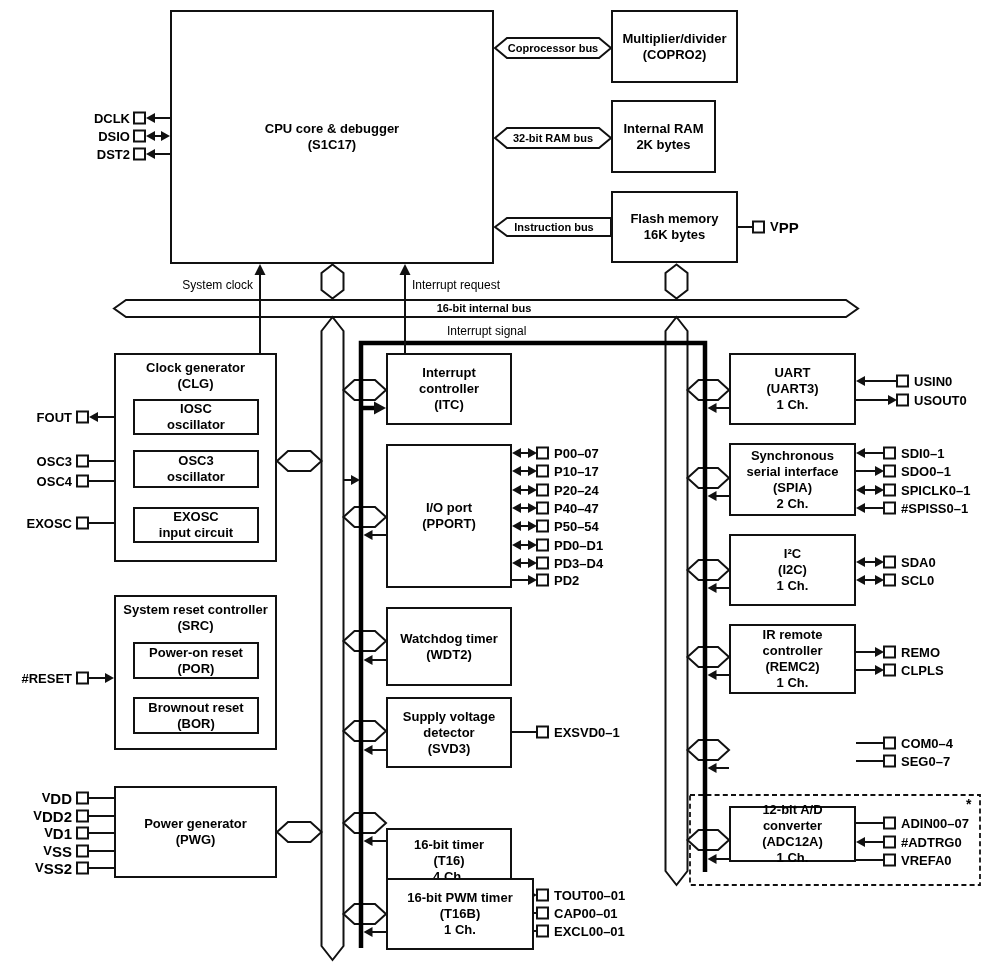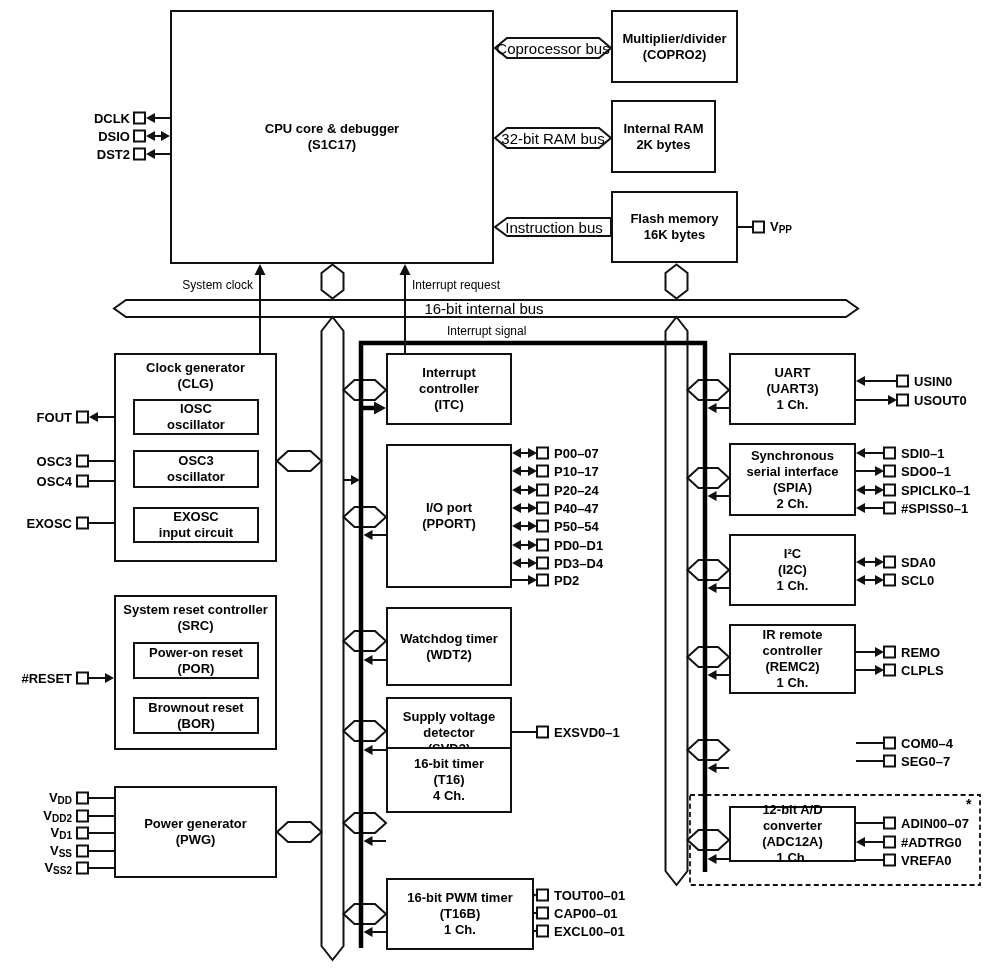--- a/index.html
+++ b/index.html
@@ -12,22 +12,22 @@
   .ah{fill:#111;stroke:none;}
   .pad{fill:#fff;stroke:#111;stroke-width:2;}
   .dash{fill:none;stroke:#111;stroke-width:1.8;stroke-dasharray:5 3.2;}
   .box{position:absolute;box-sizing:border-box;background:#fff;border:2px solid #111;
        display:flex;flex-direction:column;align-items:center;justify-content:center;
        text-align:center;font-weight:bold;font-size:13px;line-height:16px;}
   .box.hdr{justify-content:flex-start;padding-top:5px;}
   .pl{position:absolute;transform:translateY(-50%);font-weight:bold;font-size:13px;white-space:nowrap;}
   .pl.r{text-align:left;}
   .sig{position:absolute;transform:translateY(-50%);font-weight:normal;font-size:12px;white-space:nowrap;}
-  .busLbl{position:absolute;transform:translate(-50%,-50%);font-weight:normal;font-size:15px;white-space:nowrap;}
-  sub{font-size:10px;vertical-align:-2px;}
+  .busLbl{position:absolute;transform:translate(-50%,-50%);font-weight:bold;font-size:11px;white-space:nowrap;}
+  sub{font-size:15px;vertical-align:-2px;}
   .ast{position:absolute;font-weight:bold;font-size:14px;}
 </style>
 </head>
 <body>
 
 <div class="stage">
 
 <svg width="1000" height="968" viewBox="0 0 1000 968">
 
   <rect class="dash" x="690" y="795" width="290" height="90"></rect>
@@ -311,21 +311,21 @@
 </div>
 <div class="box" style="left:386px;top:607px;width:126px;height:79px">
   <div>Watchdog timer</div>
   <div>(WDT2)</div>
 </div>
 <div class="box" style="left:386px;top:697px;width:126px;height:71px">
   <div>Supply voltage</div>
   <div>detector</div>
   <div>(SVD3)</div>
 </div>
-<div class="box" style="left:386px;top:747px;width:126px;height:66px">
+<div class="box" style="left:386px;top:828px;width:126px;height:66px">
   <div>16-bit timer</div>
   <div>(T16)</div>
   <div>4 Ch.</div>
 </div>
 <div class="box" style="left:386px;top:878px;width:148px;height:72px">
   <div>16-bit PWM timer</div>
   <div>(T16B)</div>
   <div>1 Ch.</div>
 </div>
 

